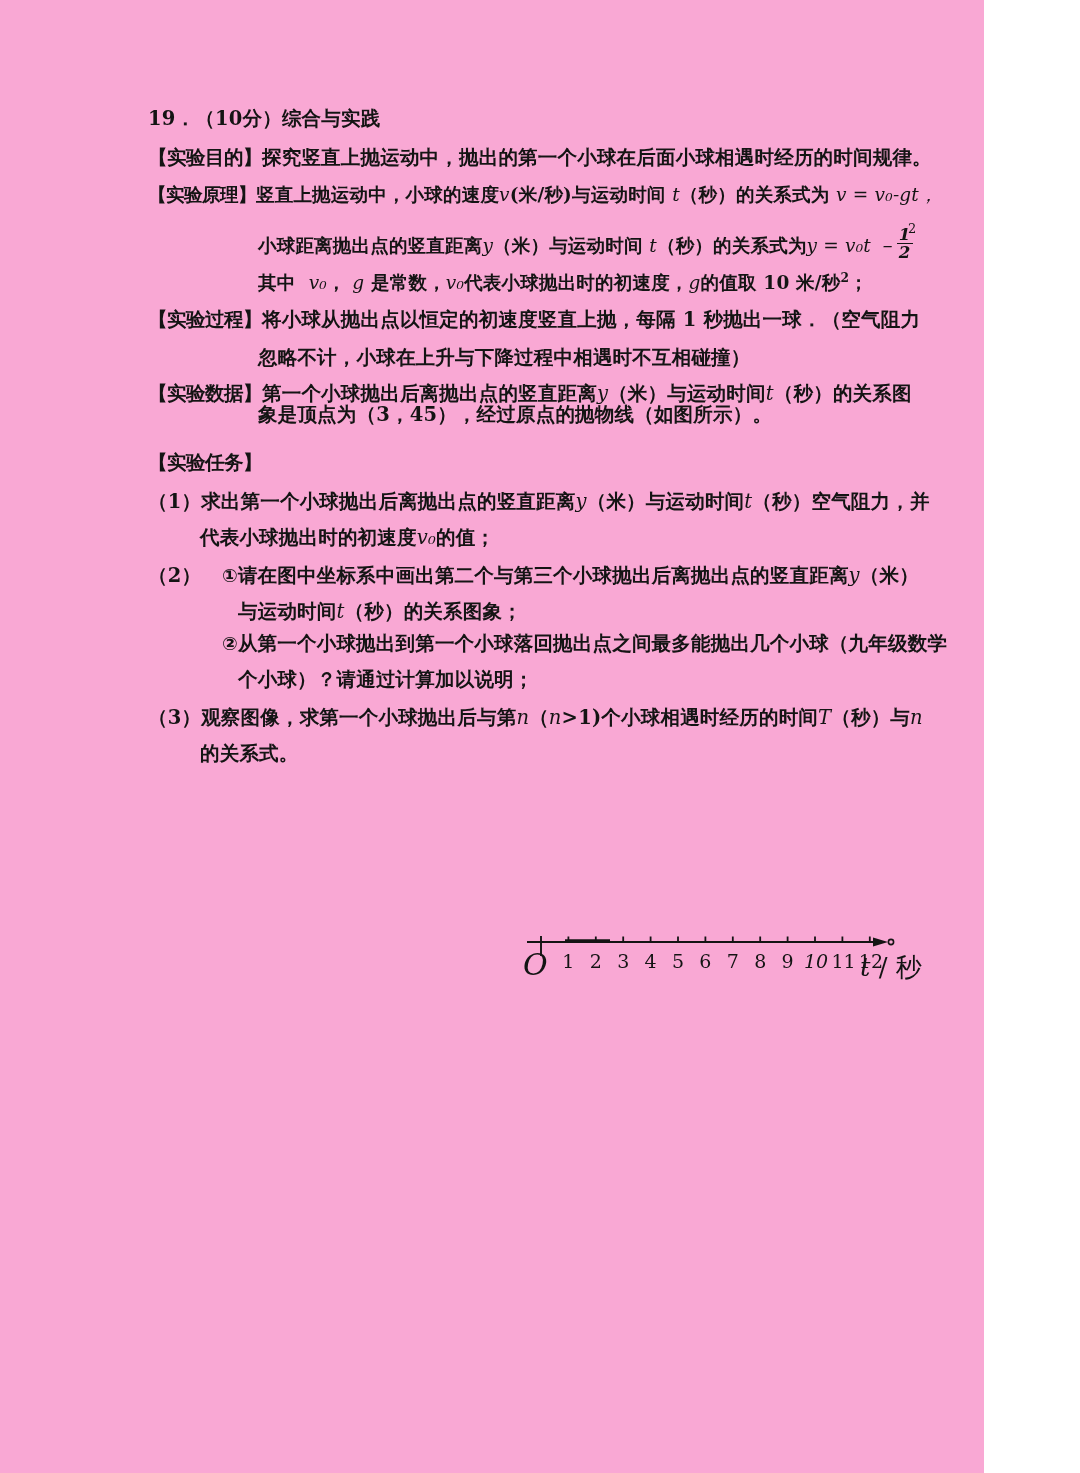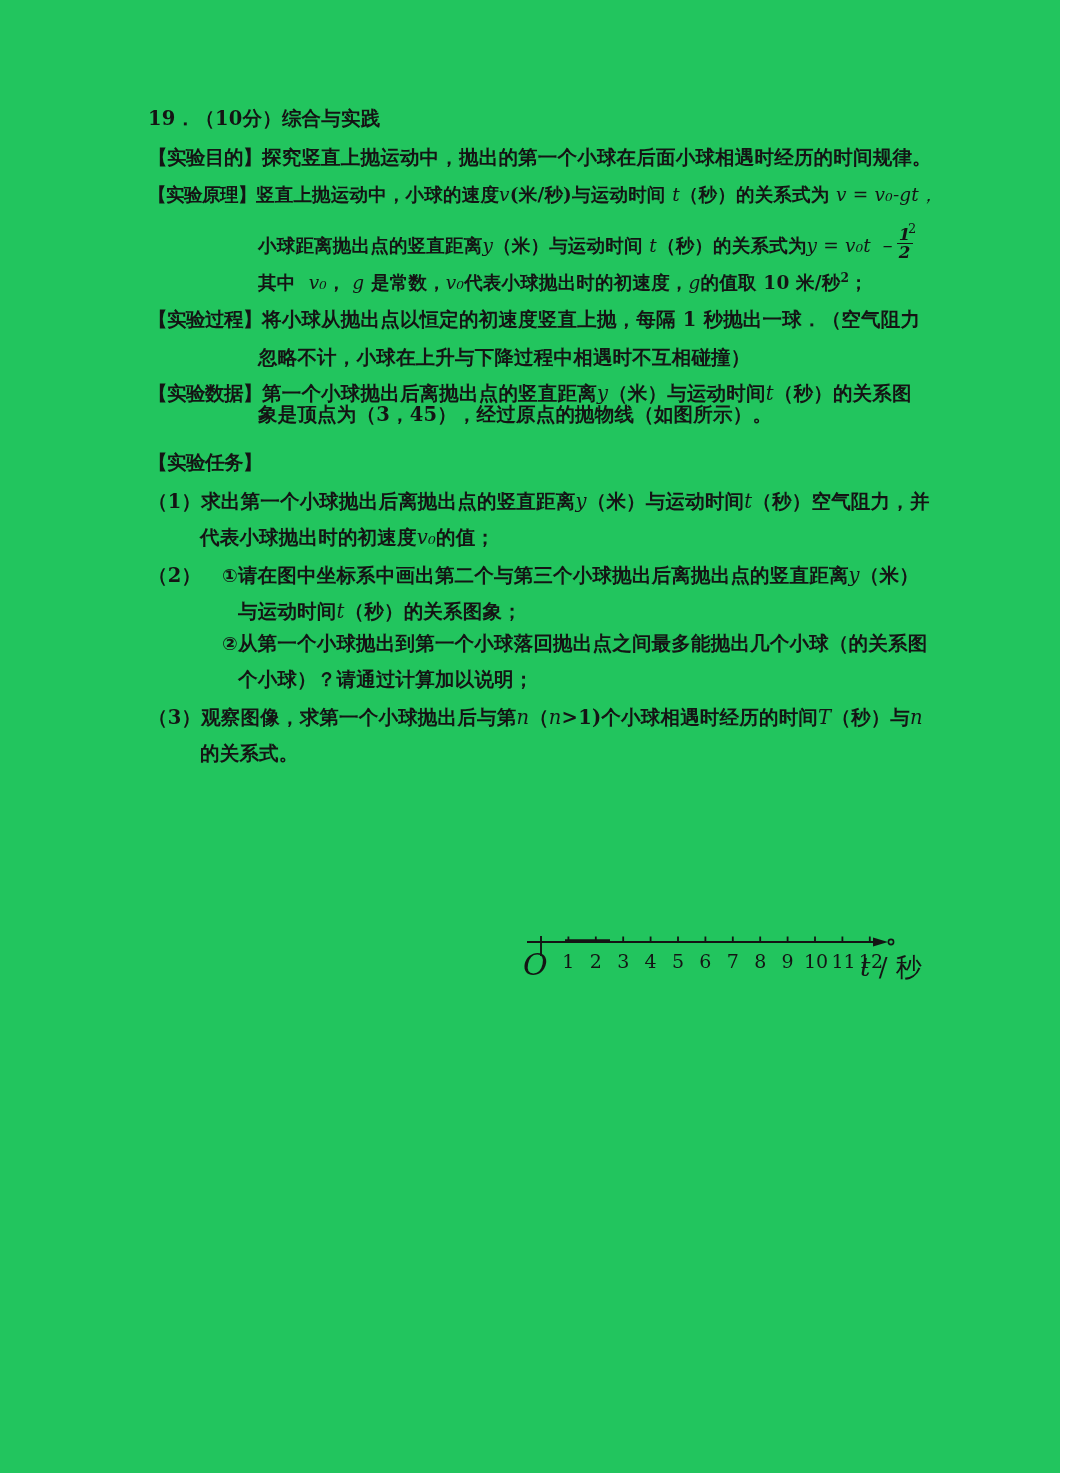--- a/index.html
+++ b/index.html
@@ -7,23 +7,23 @@
     margin: 0;
     padding: 0;
     background: #ffffff;
   }
   body {
     font-family: "DejaVu Serif", "Liberation Serif", serif;
     color: #1a1a1a;
   }
   #page {
     position: relative;
-    width: 1060px;
+    width: 984px;
     height: 1473px;
-    background: #22c55e;
+    background: #f9a8d4;
     overflow: hidden;
   }
 
   
   .line {
     position: absolute;
     white-space: nowrap;
     font-size: 19.5px;
     line-height: 1.0;
     letter-spacing: 0.2px;
@@ -180,21 +180,21 @@
   <div class="line cjk" style="left:148px; top:566px;">
     <span>（2）</span>
   </div>
   <div class="line cjk" style="left:222px; top:566px;">
     <span class="circled">①</span><span>请在图中坐标系中画出第二个与第三个小球抛出后离抛出点的竖直距离</span><span class="v">y</span><span>（米）</span>
   </div>
   <div class="line cjk" style="left:238px; top:602px;">
     <span>与运动时间</span><span class="v">t</span><span>（秒）的关系图象；</span>
   </div>
   <div class="line cjk" style="left:222px; top:634px;">
-    <span class="circled">②</span><span>从第一个小球抛出到第一个小球落回抛出点之间最多能抛出几个小球（的关系图</span>
+    <span class="circled">②</span><span>从第一个小球抛出到第一个小球落回抛出点之间最多能抛出几个小球（九年级数学</span>
   </div>
   <div class="line cjk" style="left:238px; top:670px;">个小球）？请通过计算加以说明；</div>
 
   <div class="line cjk" style="left:148px; top:708px;">
     <span>（3）</span><span>观察图像，求第一个小球抛出后与第</span><span class="v">n</span><span>（</span><span class="v">n</span><span>&gt;1)个小球相遇时经历的时间</span><span class="v">T</span><span>（秒）与</span><span class="v">n</span>
   </div>
   <div class="line cjk" style="left:200px; top:744px;">的关系式。</div>
 
   <div id="axis-figure">
     <svg width="420" height="70" viewBox="0 0 420 70">
@@ -227,21 +227,21 @@
     <div id="tick-labels">
         <span class="tick-label" style="left: 52.4px;">1</span>
         <span class="tick-label" style="left: 79.8px;">2</span>
         <span class="tick-label" style="left: 107.2px;">3</span>
         <span class="tick-label" style="left: 134.6px;">4</span>
         <span class="tick-label" style="left: 162px;">5</span>
         <span class="tick-label" style="left: 189.4px;">6</span>
         <span class="tick-label" style="left: 216.8px;">7</span>
         <span class="tick-label" style="left: 244.2px;">8</span>
         <span class="tick-label" style="left: 271.6px;">9</span>
-        <span class="tick-label" style="left: 299px;">10</span>
+        <span class="tick-label" style="left: 299px; font-style: italic;">10</span>
         <span class="tick-label" style="left: 326.4px;">11</span>
         <span class="tick-label" style="left: 353.8px;">12</span>
       </div>
     <span class="axis-caption">
       <span class="v">t</span><span> / 秒</span>
     </span>
   </div>
 
 
 </div>

